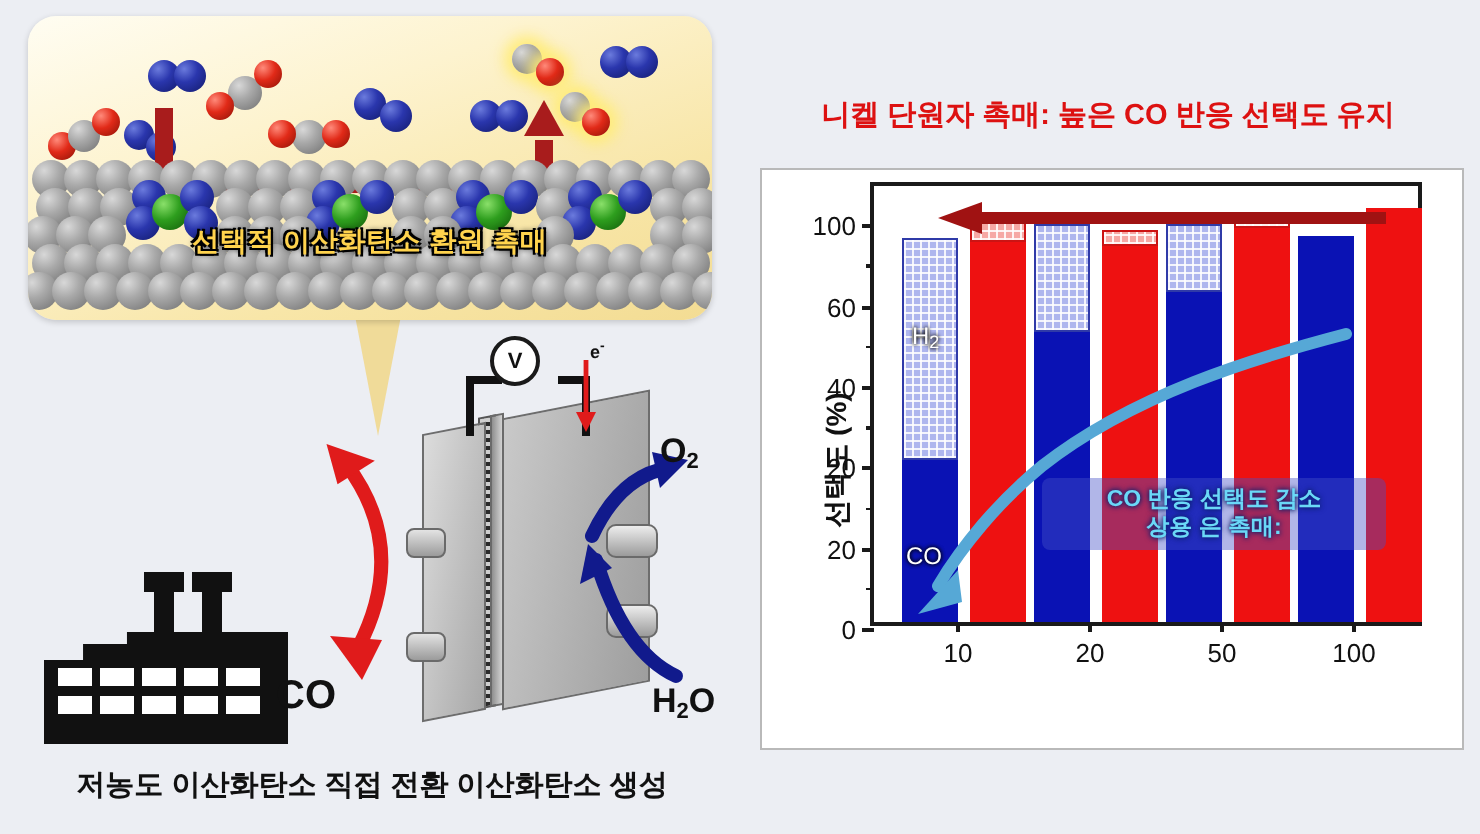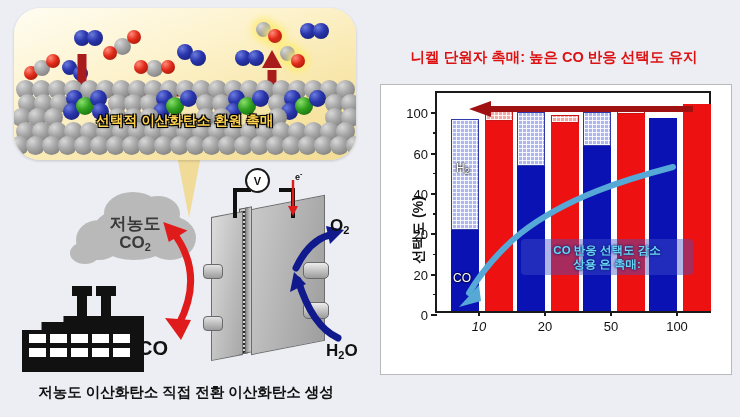--- a/index.html
+++ b/index.html
@@ -11,21 +11,21 @@
     position:relative;
   }
   .root{position:absolute;inset:0;}
 
   
   .left{position:absolute;left:0;top:0;width:372px;height:417px;}
 
   
   .callout{
     position:absolute;left:14px;top:8px;width:342px;height:152px;
-    border-radius:26px;
+    border-radius:14px;
     background:linear-gradient(160deg,#fffdf2 0%,#fdf3cf 35%,#f8e6a8 70%,#f3dc93 100%);
     box-shadow:0 1px 3px rgba(0,0,0,.18);
     overflow:hidden;
   }
   .funnel{
     position:absolute;left:176px;top:150px;
     width:0;height:0;
     border-left:13px solid transparent;
     border-right:13px solid transparent;
     border-top:68px solid #f0d994;
@@ -311,32 +311,20 @@
         <div class="atom a-grey" style="left:268px;top:128px;width:19px;height:19px;"></div>
         <div class="atom a-grey" style="left:284px;top:128px;width:19px;height:19px;"></div>
         <div class="atom a-grey" style="left:300px;top:128px;width:19px;height:19px;"></div>
         <div class="atom a-grey" style="left:316px;top:128px;width:19px;height:19px;"></div>
         <div class="atom a-grey" style="left:332px;top:128px;width:19px;height:19px;"></div>
       </div>
 
       <div class="callout-label">선택적 이산화탄소 환원 촉매</div>
     </div>
 
-    <div class="cloud" style="left:70px;top:190px;width:130px;height:78px;">
-      <div class="puff" style="left:22px;top:16px;width:84px;height:54px;"></div>
-      <div class="puff" style="left:6px;top:30px;width:46px;height:40px;"></div>
-      <div class="puff" style="left:74px;top:26px;width:52px;height:44px;"></div>
-      <div class="puff" style="left:34px;top:2px;width:58px;height:42px;"></div>
-      <div class="puff" style="left:66px;top:6px;width:44px;height:36px;"></div>
-      <div class="puff" style="left:0px;top:52px;width:30px;height:22px;"></div>
-      <div class="cloud-text">
-        <span>저농도</span><br>
-        <span>CO</span><span class="sub">2</span>
-      </div>
-    </div>
 
     <div class="factory">
       <div class="f-blk" style="left:50px;top:0px;width:20px;height:10px;"></div>
       <div class="f-blk" style="left:55px;top:8px;width:10px;height:22px;"></div>
       <div class="f-blk" style="left:74px;top:0px;width:20px;height:10px;"></div>
       <div class="f-blk" style="left:79px;top:8px;width:10px;height:22px;"></div>
       <div class="f-blk" style="left:0px;top:30px;width:122px;height:50px;
            clip-path:polygon(0 28%,16% 28%,16% 12%,34% 12%,34% 0,100% 0,100% 100%,0 100%);"></div>
       <div class="f-blk" style="left:0px;top:78px;width:122px;height:8px;"></div>
       <div class="f-win" style="left:7px;top:48px;width:17px;height:9px;"></div>
@@ -440,21 +428,21 @@
         <div class="ytickmark" style="top:60.5px;"></div>
         <div class="ytick" style="top:20.2px;">100</div>
         <div class="ytickmark" style="top:20.2px;"></div>
         <div class="ytickmark minor" style="top:201.8px;"></div>
         <div class="ytickmark minor" style="top:161.5px;"></div>
         <div class="ytickmark minor" style="top:121.1px;"></div>
         <div class="ytickmark minor" style="top:80.7px;"></div>
         <div class="ytickmark minor" style="top:40.4px;"></div>
 
         <div class="xtickmark" style="left:42px;"></div>
-        <div class="xtick" style="left:42px;font-style:italic;">10</div>
+        <div class="xtick" style="left:42px;">10</div>
         <div class="xtickmark" style="left:108px;"></div>
         <div class="xtick" style="left:108px;">20</div>
         <div class="xtickmark" style="left:174px;"></div>
         <div class="xtick" style="left:174px;">50</div>
         <div class="xtickmark" style="left:240px;"></div>
         <div class="xtick" style="left:240px;">100</div>
 
         <div class="bar" style="left:14px;width:28px;height:191.7px;">
           <div class="seg co-blue" style="bottom:0;height:80.7px;"></div>
           <div class="seg h2-blue" style="bottom:80.7px;height:111px;"></div>

